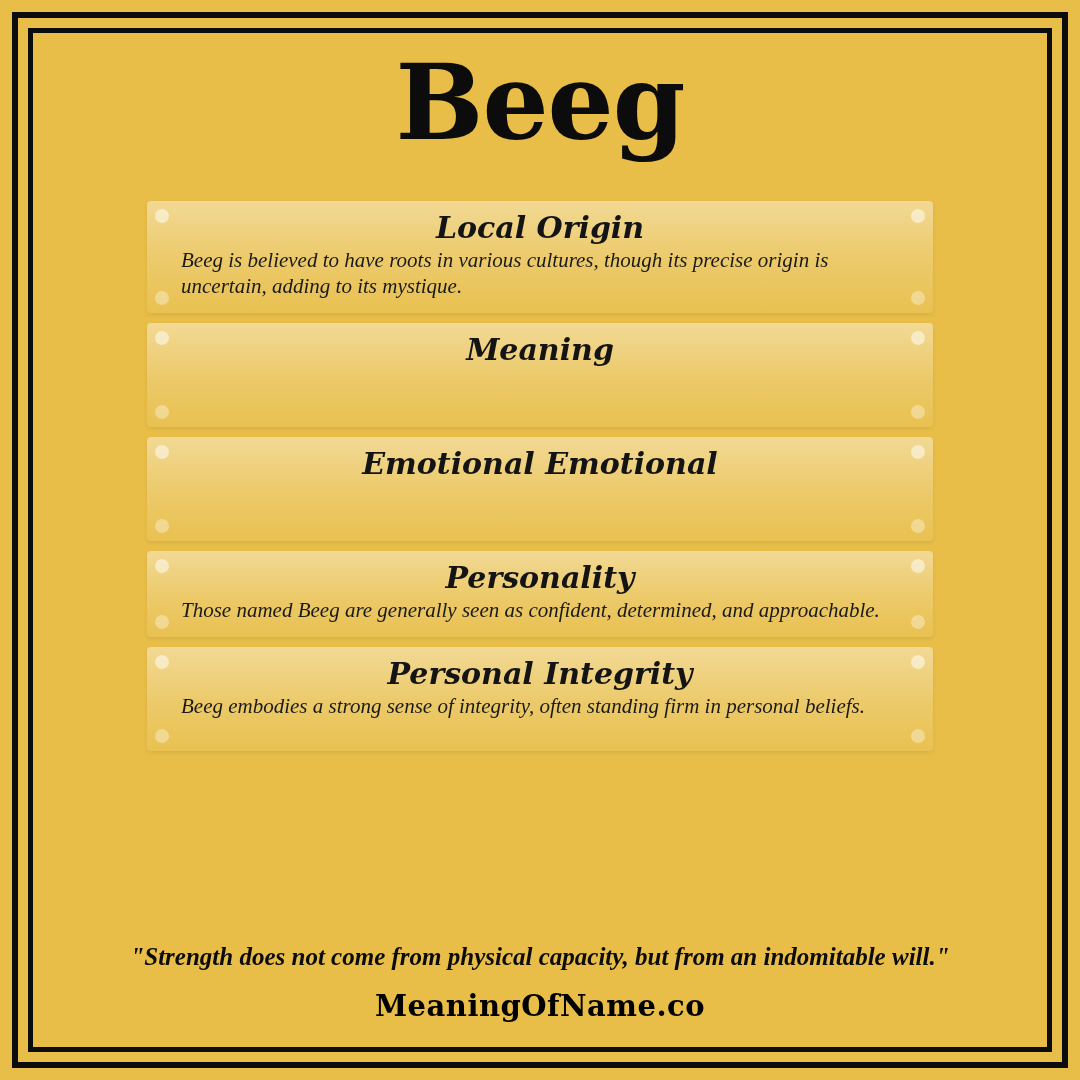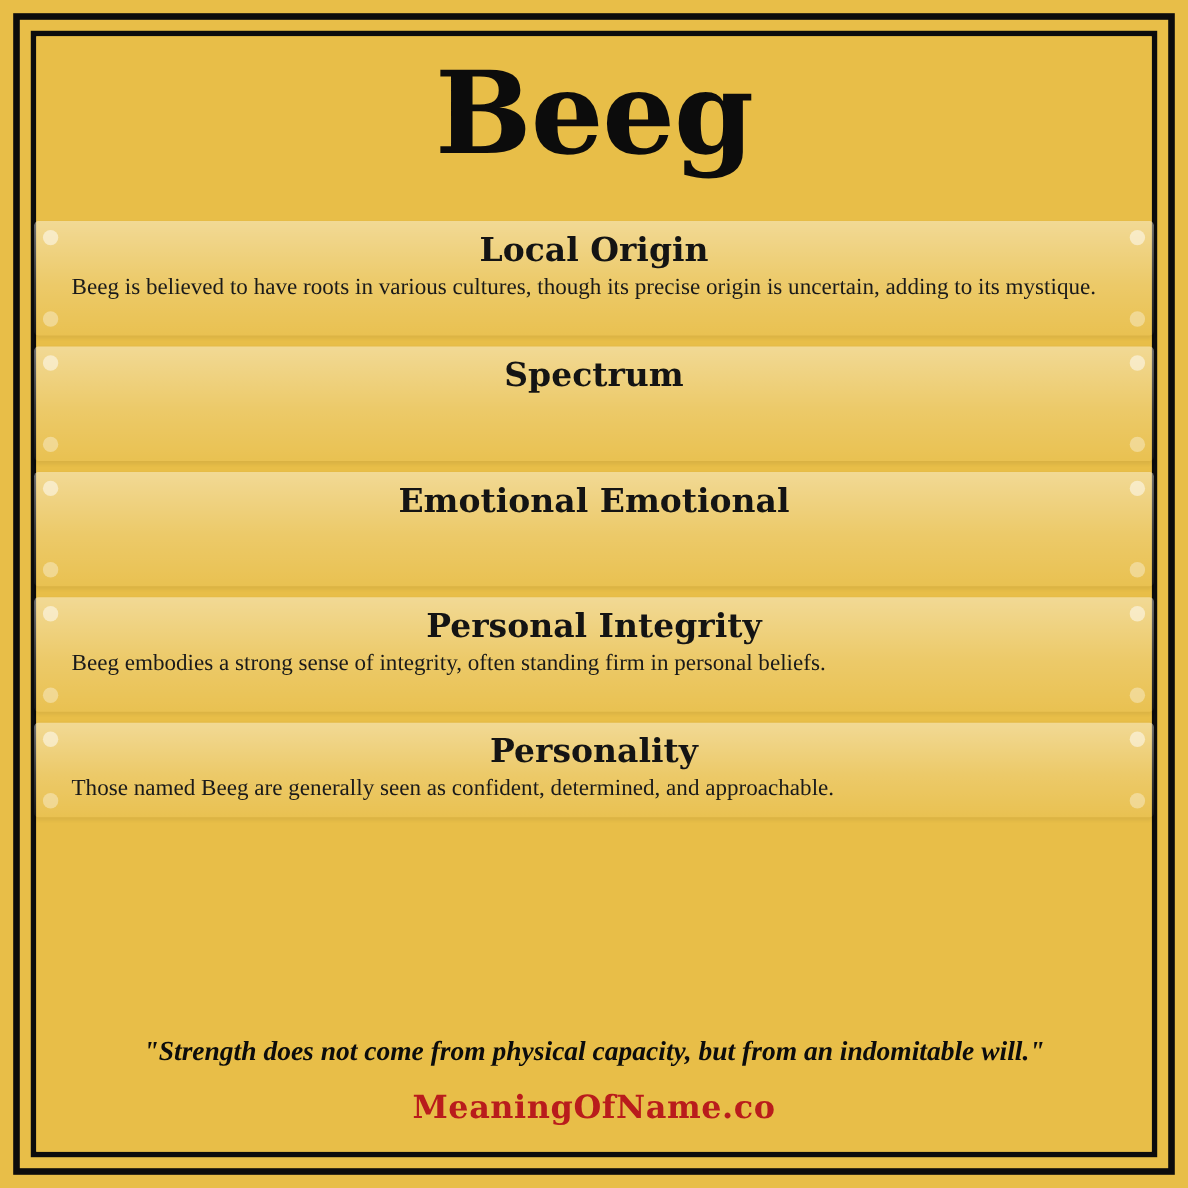--- a/index.html
+++ b/index.html
@@ -76,25 +76,26 @@
     font-weight: bold;
     font-size: 104px;
     line-height: 1;
     color: #0c0c0c;
     letter-spacing: -1px;
     margin-top: 18px;
     margin-bottom: 0;
   }
 
   .cards {
-    width: 1018px;
+    width: 786px;
     margin-top: 46px;
     display: flex;
     flex-direction: column;
     gap: 10px;
+    font-style: italic;
   }
 
   .card {
     position: relative;
     box-sizing: border-box;
     padding: 10px 34px 14px 34px;
     min-height: 86px;
     background: linear-gradient(180deg, rgba(255,255,255,0.42) 0%, rgba(255,255,255,0.18) 55%, rgba(255,255,255,0.05) 100%);
     border-radius: 4px;
     box-shadow: 0 2px 4px rgba(0,0,0,0.07);
@@ -162,21 +163,21 @@
     font-size: 25px;
     color: #0c0c0c;
     text-align: center;
     white-space: nowrap;
   }
 
   .brand {
     font-family: "DejaVu Serif", serif;
     font-weight: bold;
     font-size: 29px;
-    color: #b91c1c;
+    color: #000000;
     letter-spacing: 0.5px;
     text-align: left;
   }
 </style>
 </head>
 <body>
 
 <div class="poster">
   <div class="frame-outer"></div>
   <div class="frame-black"></div>
@@ -192,41 +193,41 @@
       <div class="card tall">
         <div class="dot-bl"></div>
         <div class="dot-br"></div>
         <h2 class="card-title">Local Origin</h2>
         <p class="card-text">Beeg is believed to have roots in various cultures, though its precise origin is uncertain, adding to its mystique.</p>
       </div>
 
       <div class="card tall">
         <div class="dot-bl"></div>
         <div class="dot-br"></div>
-        <h2 class="card-title">Spectrum</h2>
+        <h2 class="card-title">Meaning</h2>
       </div>
 
       <div class="card tall">
         <div class="dot-bl"></div>
         <div class="dot-br"></div>
         <h2 class="card-title">Emotional Emotional</h2>
+      </div>
+
+      <div class="card">
+        <div class="dot-bl"></div>
+        <div class="dot-br"></div>
+        <h2 class="card-title">Personality</h2>
+        <p class="card-text">Those named Beeg are generally seen as confident, determined, and approachable.</p>
       </div>
 
       <div class="card tall">
         <div class="dot-bl"></div>
         <div class="dot-br"></div>
         <h2 class="card-title">Personal Integrity</h2>
         <p class="card-text">Beeg embodies a strong sense of integrity, often standing firm in personal beliefs.</p>
-      </div>
-
-      <div class="card">
-        <div class="dot-bl"></div>
-        <div class="dot-br"></div>
-        <h2 class="card-title">Personality</h2>
-        <p class="card-text">Those named Beeg are generally seen as confident, determined, and approachable.</p>
       </div>
 
 
     </div>
 
     <div class="footer">
       <div class="quote">"Strength does not come from physical capacity, but from an indomitable will."</div>
       <div class="brand">MeaningOfName.co</div>
     </div>
 

